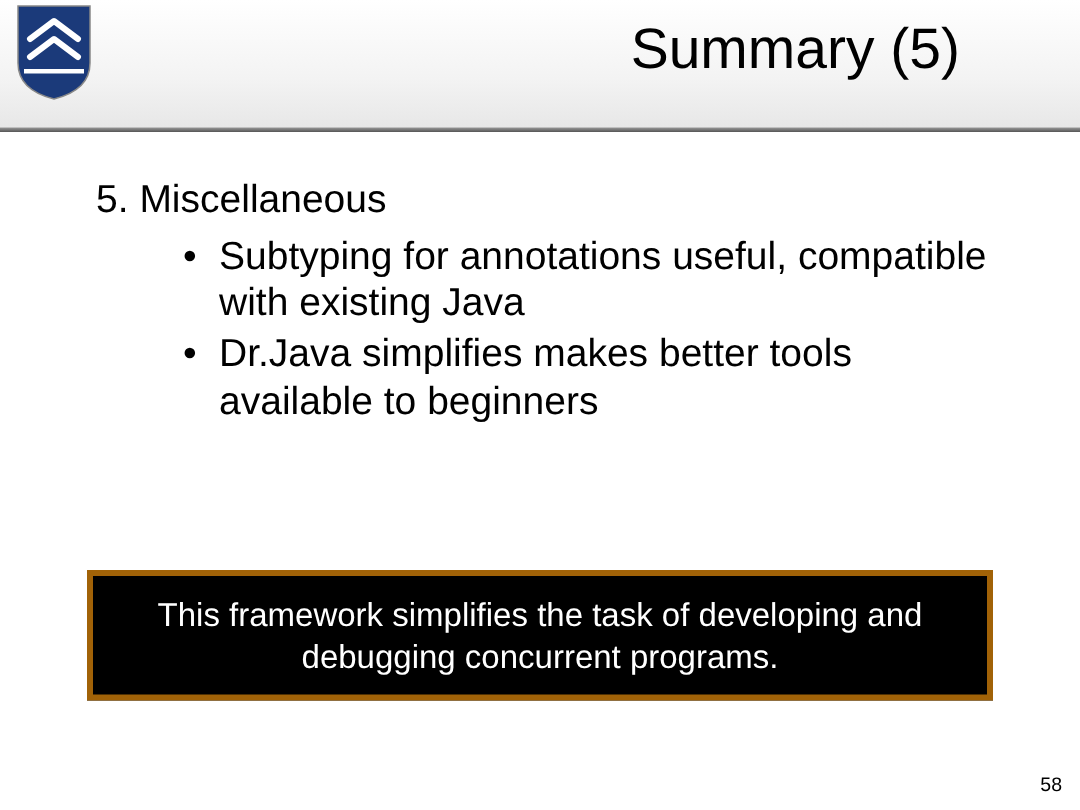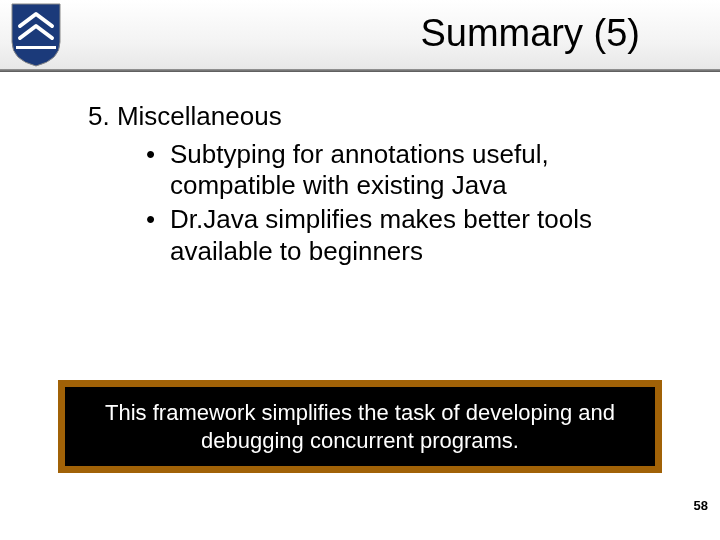--- a/index.html
+++ b/index.html
@@ -6,21 +6,21 @@
   body {
     width: 720px;
     height: 540px;
     background: #ffffff;
     font-family: Arial, Helvetica, sans-serif;
     position: relative;
     overflow: hidden;
   }
   .header {
     position: relative;
-    height: 72px;
+    height: 88px;
     width: 100%;
     background: linear-gradient(to bottom, #ffffff 0%, #f3f3f3 60%, #e6e6e6 100%);
     padding-left: 47px;
   }
   .header-line {
     position: absolute;
     bottom: 0;
     left: 0;
     width: 100%;
     height: 3px;
@@ -36,21 +36,20 @@
   .title {
     position: absolute;
     right: 80px;
     top: 12px;
     font-size: 38px;
     color: #000;
     font-weight: normal;
   }
   .content {
     padding: 28px 50px 0 50px;
-    margin-left: 24px;
   }
   .list-item {
     font-size: 26px;
     color: #000;
     line-height: 1.25;
     margin-left: 14px;
   }
   .list-number {
     display: inline-block;
   }
@@ -67,34 +66,33 @@
   .bullet-dot {
     width: 24px;
     flex-shrink: 0;
   }
   .callout {
     position: absolute;
     left: 58px;
     top: 380px;
     width: 604px;
     background: #000000;
-    border: 7px solid #a16207;
+    border: 4px solid #a16207;
     color: #ffffff;
     font-size: 22px;
     text-align: center;
     padding: 12px 30px 12px 30px;
     line-height: 1.25;
   }
   .page-num {
     position: absolute;
     right: 12px;
-    bottom: 27px;
+    bottom: 10px;
     font-size: 13px;
     color: #000;
-    font-weight: bold;
   }
 </style>
 </head>
 <body>
 
 <div class="header">
   <div class="logo">
     <svg viewBox="0 0 52 66" width="52" height="66">
       <path d="M2 2 L50 2 L50 40 Q50 58 26 64 Q2 58 2 40 Z" fill="#1b3a7a" stroke="#888" stroke-width="1"></path>
       <path d="M10 24 L26 12 L42 24" stroke="#ffffff" stroke-width="4" fill="none" stroke-linecap="round" stroke-linejoin="round"></path>

